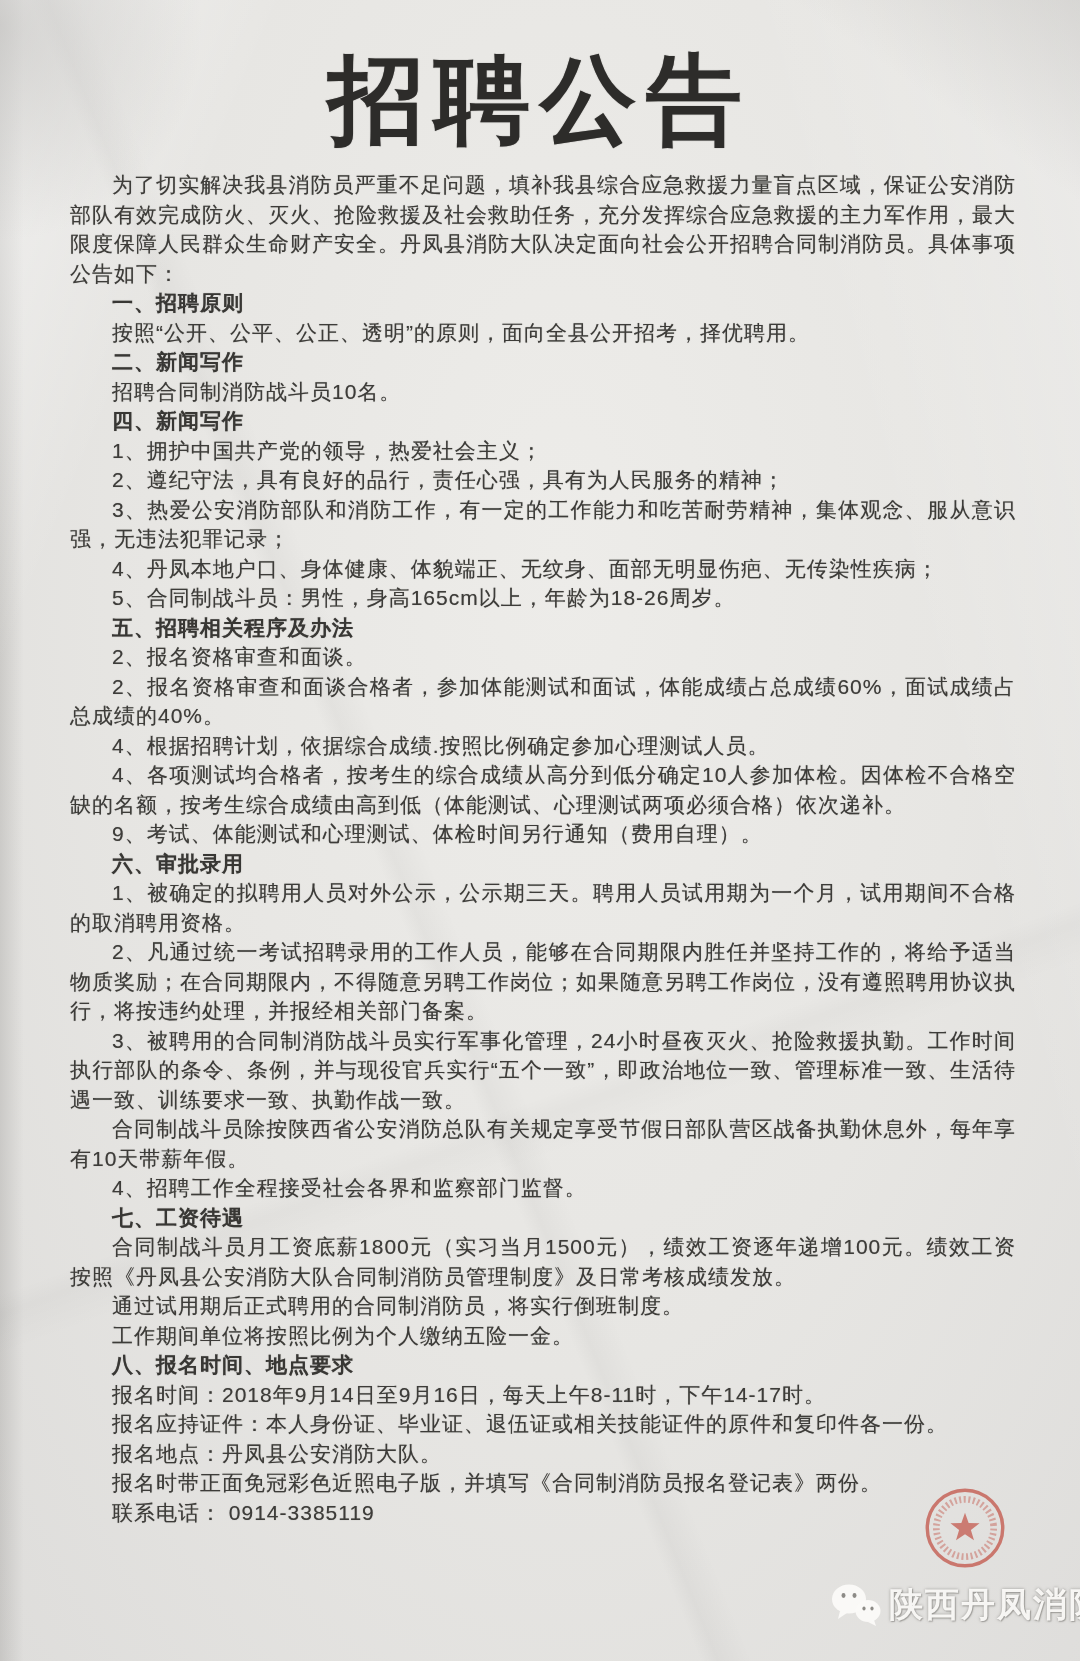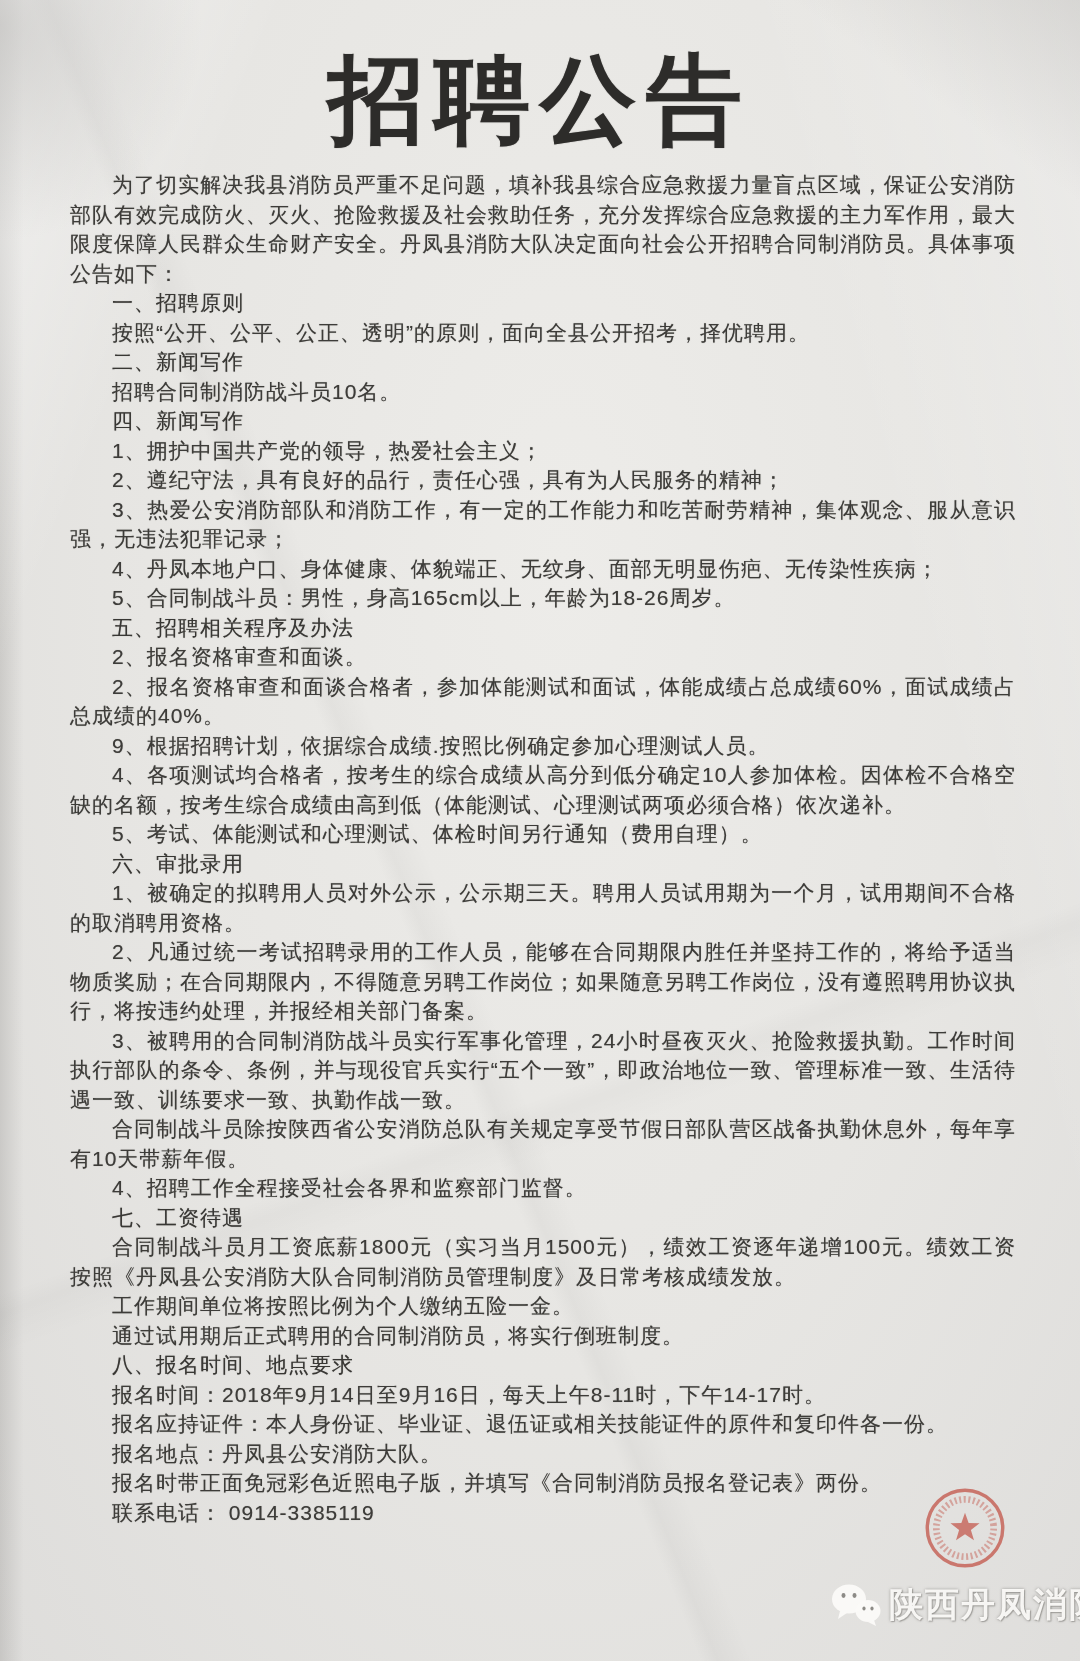--- a/index.html
+++ b/index.html
@@ -54,21 +54,21 @@
     margin: 0;
     text-indent: 2em;
     font-size: 21px;
     line-height: 29.5px;
     letter-spacing: 1px;
     text-align: justify;
     color: #3d3c39;
     text-shadow: 0 0 0.8px rgba(65,64,60,0.55);
   }
   .doc-body p.heading {
-    font-weight: normal;
+    font-weight: bold;
     color: #383734;
   }
   .seal {
     position: absolute;
     left: 922px;
     top: 1485px;
     width: 86px;
     height: 86px;
     opacity: 0.88;
   }
@@ -105,33 +105,33 @@
     <p class="body-text">招聘合同制消防战斗员10名。</p>
     <p class="heading">四、新闻写作</p>
     <p class="body-text">1、拥护中国共产党的领导，热爱社会主义；</p>
     <p class="body-text">2、遵纪守法，具有良好的品行，责任心强，具有为人民服务的精神；</p>
     <p class="body-text">3、热爱公安消防部队和消防工作，有一定的工作能力和吃苦耐劳精神，集体观念、服从意识强，无违法犯罪记录；</p>
     <p class="body-text">4、丹凤本地户口、身体健康、体貌端正、无纹身、面部无明显伤疤、无传染性疾病；</p>
     <p class="body-text">5、合同制战斗员：男性，身高165cm以上，年龄为18-26周岁。</p>
     <p class="heading">五、招聘相关程序及办法</p>
     <p class="body-text">2、报名资格审查和面谈。</p>
     <p class="body-text">2、报名资格审查和面谈合格者，参加体能测试和面试，体能成绩占总成绩60%，面试成绩占总成绩的40%。</p>
-    <p class="body-text">9、根据招聘计划，依据综合成绩.按照比例确定参加心理测试人员。</p>
+    <p class="body-text">4、根据招聘计划，依据综合成绩.按照比例确定参加心理测试人员。</p>
     <p class="body-text">4、各项测试均合格者，按考生的综合成绩从高分到低分确定10人参加体检。因体检不合格空缺的名额，按考生综合成绩由高到低（体能测试、心理测试两项必须合格）依次递补。</p>
-    <p class="body-text">5、考试、体能测试和心理测试、体检时间另行通知（费用自理）。</p>
+    <p class="body-text">9、考试、体能测试和心理测试、体检时间另行通知（费用自理）。</p>
     <p class="heading">六、审批录用</p>
     <p class="body-text">1、被确定的拟聘用人员对外公示，公示期三天。聘用人员试用期为一个月，试用期间不合格的取消聘用资格。</p>
     <p class="body-text">2、凡通过统一考试招聘录用的工作人员，能够在合同期限内胜任并坚持工作的，将给予适当物质奖励；在合同期限内，不得随意另聘工作岗位；如果随意另聘工作岗位，没有遵照聘用协议执行，将按违约处理，并报经相关部门备案。</p>
     <p class="body-text">3、被聘用的合同制消防战斗员实行军事化管理，24小时昼夜灭火、抢险救援执勤。工作时间执行部队的条令、条例，并与现役官兵实行“五个一致”，即政治地位一致、管理标准一致、生活待遇一致、训练要求一致、执勤作战一致。</p>
     <p class="body-text">合同制战斗员除按陕西省公安消防总队有关规定享受节假日部队营区战备执勤休息外，每年享有10天带薪年假。</p>
     <p class="body-text">4、招聘工作全程接受社会各界和监察部门监督。</p>
     <p class="heading">七、工资待遇</p>
     <p class="body-text">合同制战斗员月工资底薪1800元（实习当月1500元），绩效工资逐年递增100元。绩效工资按照《丹凤县公安消防大队合同制消防员管理制度》及日常考核成绩发放。</p>
+    <p class="body-text">通过试用期后正式聘用的合同制消防员，将实行倒班制度。</p>
     <p class="body-text">工作期间单位将按照比例为个人缴纳五险一金。</p>
-    <p class="body-text">通过试用期后正式聘用的合同制消防员，将实行倒班制度。</p>
     <p class="heading">八、报名时间、地点要求</p>
     <p class="body-text">报名时间：2018年9月14日至9月16日，每天上午8-11时，下午14-17时。</p>
     <p class="body-text">报名应持证件：本人身份证、毕业证、退伍证或相关技能证件的原件和复印件各一份。</p>
     <p class="body-text">报名地点：丹凤县公安消防大队。</p>
     <p class="body-text">报名时带正面免冠彩色近照电子版，并填写《合同制消防员报名登记表》两份。</p>
     <p class="body-text">联系电话： 0914-3385119</p>
   </main>
 
 <svg class="seal" viewBox="-45 -45 90 90" xmlns="http://www.w3.org/2000/svg">
   <circle cx="0" cy="0" r="39.5" fill="none" stroke="#c25448" stroke-width="3.6" opacity="0.85"></circle>

